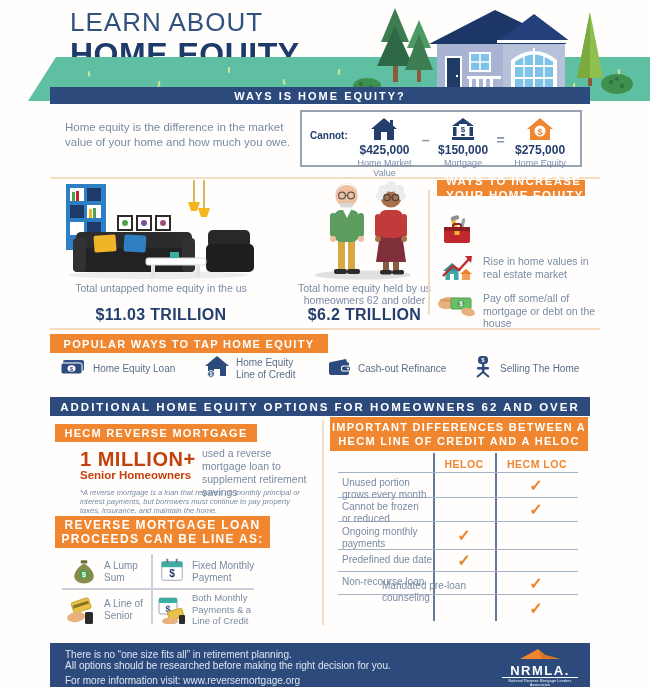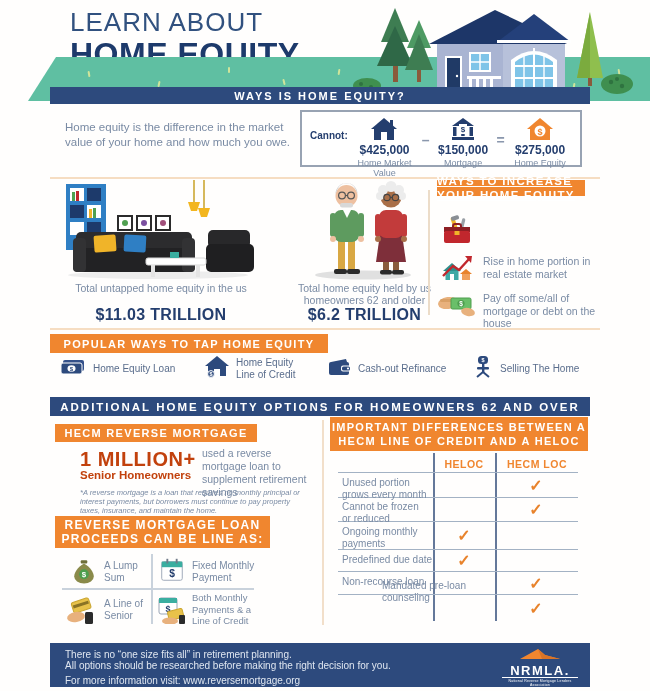--- a/index.html
+++ b/index.html
@@ -264,42 +264,42 @@
       <circle cx="85" cy="22" r="4" fill="#ececec"></circle>
     <circle cx="92" cy="23.5" r="3.2" fill="none" stroke="#444" stroke-width="1.2"></circle>
     <circle cx="100.5" cy="23.5" r="3.2" fill="none" stroke="#444" stroke-width="1.2"></circle>
     <line x1="95.2" y1="23.5" x2="97.3" y2="23.5" stroke="#444" stroke-width="1.2"></line>
   </svg>
   <div class="abs stat-cap muted" style="left:282px; top:282px; width:165px;">Total home equity held by us homeowners 62 and older</div>
   <div class="abs stat-val navy" style="left:282px; top:306px; width:165px;">$6.2 TRILLION</div>
 
   <div class="abs divider-v" style="left:428px; top:190px; height:125px;"></div>
 
-  <div class="abs banner-orange" style="left:437px; top:180px; width:148px; height:16px; font-size:11.5px; line-height:14px; justify-content:flex-start; text-align:left; box-sizing:border-box;text-decoration:underline;">WAYS TO INCREASE YOUR HOME EQUITY</div>
+  <div class="abs banner-orange" style="left:437px; top:180px; width:148px; height:16px; font-size:11.5px; line-height:14px; justify-content:flex-start; text-align:left; padding-left:9px; box-sizing:border-box;">WAYS TO INCREASE YOUR HOME EQUITY</div>
 
   <svg class="abs" style="left:440px; top:215px;" width="34" height="30" viewBox="0 0 34 30">
     <rect x="12" y="2" width="4" height="12" rx="1.5" fill="#f0b429" transform="rotate(-18 14 8)"></rect>
     <rect x="11" y="1" width="8" height="4" rx="1.5" fill="#8a8f95" transform="rotate(-18 15 3)"></rect>
     <rect x="21" y="3" width="3.2" height="12" rx="1.5" fill="#9aa0a6" transform="rotate(14 22 9)"></rect>
     <rect x="4" y="12" width="26" height="5" fill="#8e1f24"></rect>
     <rect x="4" y="16" width="26" height="12" rx="2" fill="#c1272d"></rect>
     <rect x="13" y="9" width="8" height="5" rx="2" fill="none" stroke="#8e1f24" stroke-width="2"></rect>
     <rect x="14.5" y="16" width="5" height="4" fill="#f0b429"></rect>
   </svg>
 
   <svg class="abs" style="left:440px; top:252px;" width="34" height="30" viewBox="0 0 34 30">
     <polygon points="3,19 12,11 21,19" fill="#2f8f8c"></polygon>
     <rect x="5.5" y="19" width="13" height="9" fill="#3fa9a5"></rect>
     <rect x="10" y="22" width="4" height="6" fill="#ffffff"></rect>
     <polygon points="20,22 26,17 32,22" fill="#e8832c"></polygon>
     <rect x="22" y="22" width="8" height="6" fill="#f0a05a"></rect>
     <polyline points="3,24 13,14 19,18 29,7" fill="none" stroke="#c1272d" stroke-width="2.4"></polyline>
     <polygon points="25,4 32,4 31,11" fill="#c1272d"></polygon>
   </svg>
-  <div class="abs ways-label muted" style="left:483px; top:255px; width:110px;">Rise in home portion in real estate market</div>
+  <div class="abs ways-label muted" style="left:483px; top:255px; width:110px;">Rise in home values in real estate market</div>
 
   <svg class="abs" style="left:438px; top:290px;" width="38" height="28" viewBox="0 0 38 28">
     <ellipse cx="10" cy="13" rx="10" ry="6" fill="#e8b17d" transform="rotate(-8 10 13)"></ellipse>
     <rect x="2" y="9" width="12" height="3" rx="1.5" fill="#d9a066"></rect>
     <rect x="13" y="8" width="20" height="11" rx="1.5" fill="#6abf69" stroke="#4e9e4e"></rect>
     <circle cx="23" cy="13.5" r="3.6" fill="#4e9e4e"></circle>
     <text x="23" y="16.3" font-size="6.5" font-weight="bold" fill="#ffffff" text-anchor="middle" font-family="Liberation Sans, sans-serif">$</text>
     <ellipse cx="30" cy="22" rx="7" ry="4" fill="#e8b17d" transform="rotate(12 30 22)"></ellipse>
   </svg>
   <div class="abs ways-label muted" style="left:483px; top:292px; width:115px;">Pay off some/all of mortgage or debt on the house</div>

